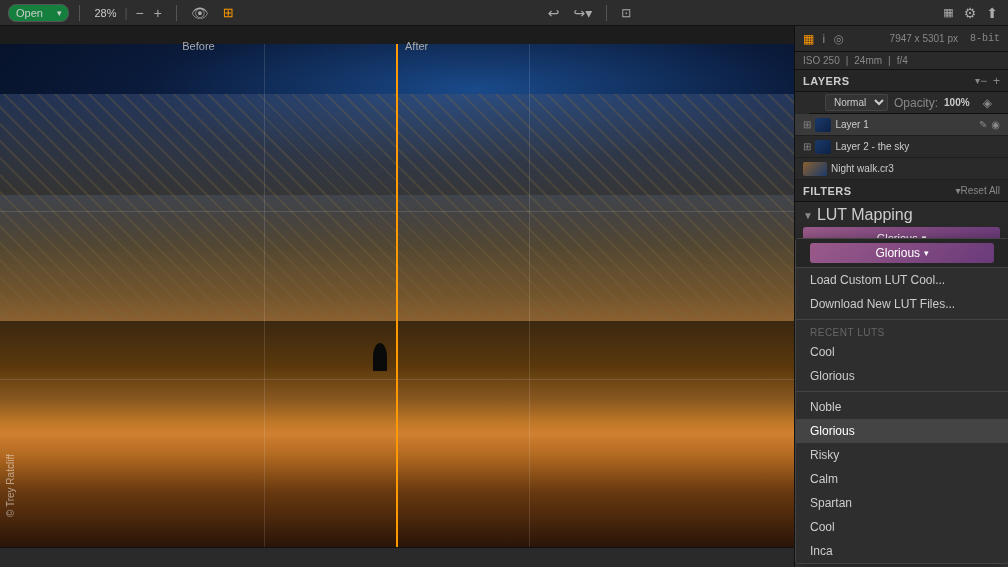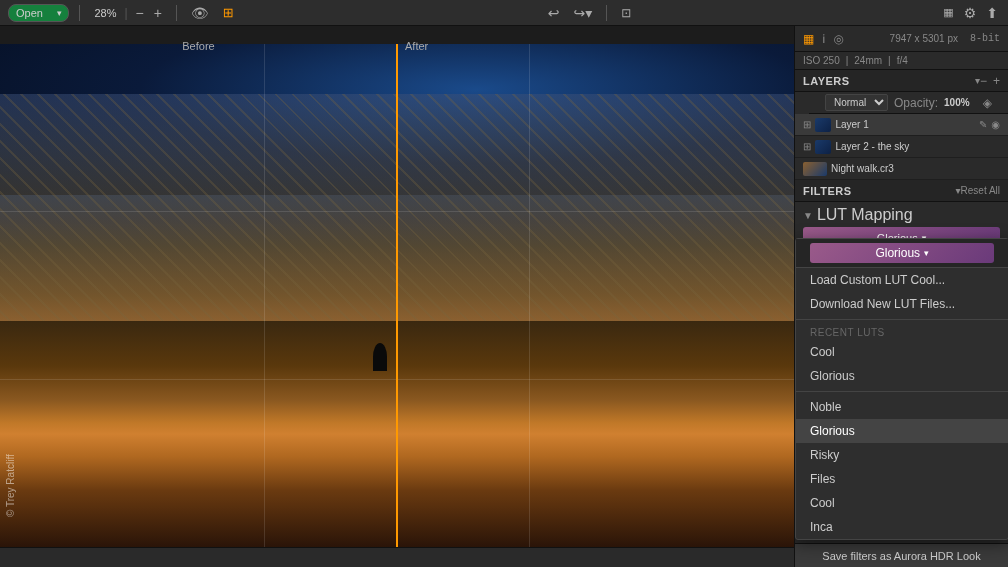--- a/index.html
+++ b/index.html
@@ -685,21 +685,22 @@
       <div class="dropdown-section-label">RECENT LUTS</div>
 
       <div class="dropdown-item">Cool</div>
       <div class="dropdown-item">Glorious</div>
 
       <div class="dropdown-divider"></div>
 
       <div class="dropdown-item">Noble</div>
       <div class="dropdown-item selected">Glorious</div>
       <div class="dropdown-item">Risky</div>
-      <div class="dropdown-item">Files</div>
+      <div class="dropdown-item">Calm</div>
+      <div class="dropdown-item">Spartan</div>
       <div class="dropdown-item">Cool</div>
       <div class="dropdown-item">Inca</div>
 
     </div>
 
     <div style="flex:1;"></div>
 
     <div class="masking-row">
       <span class="masking-label">Masking</span>
       <div class="masking-slider">

